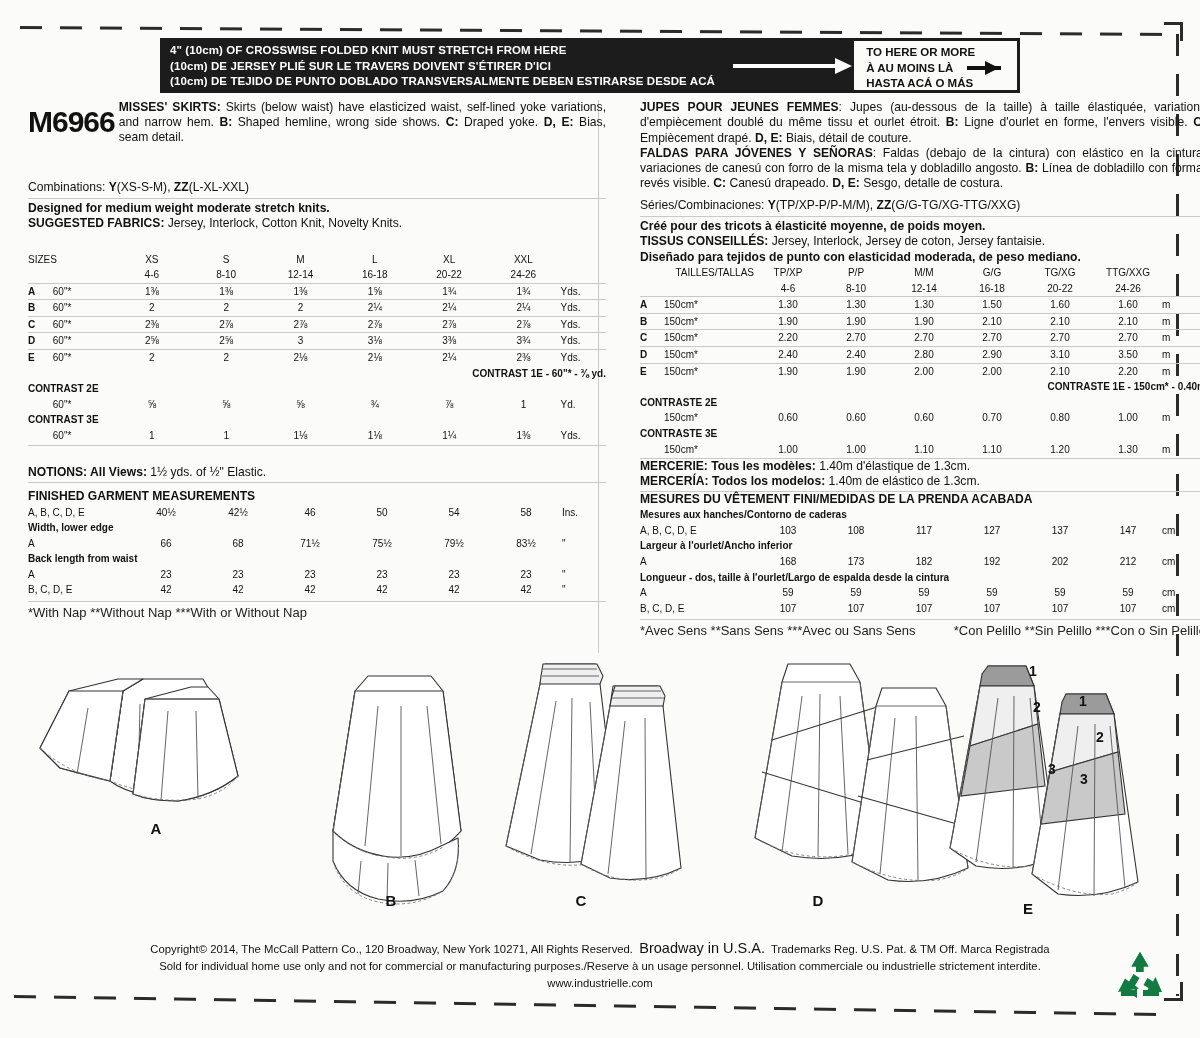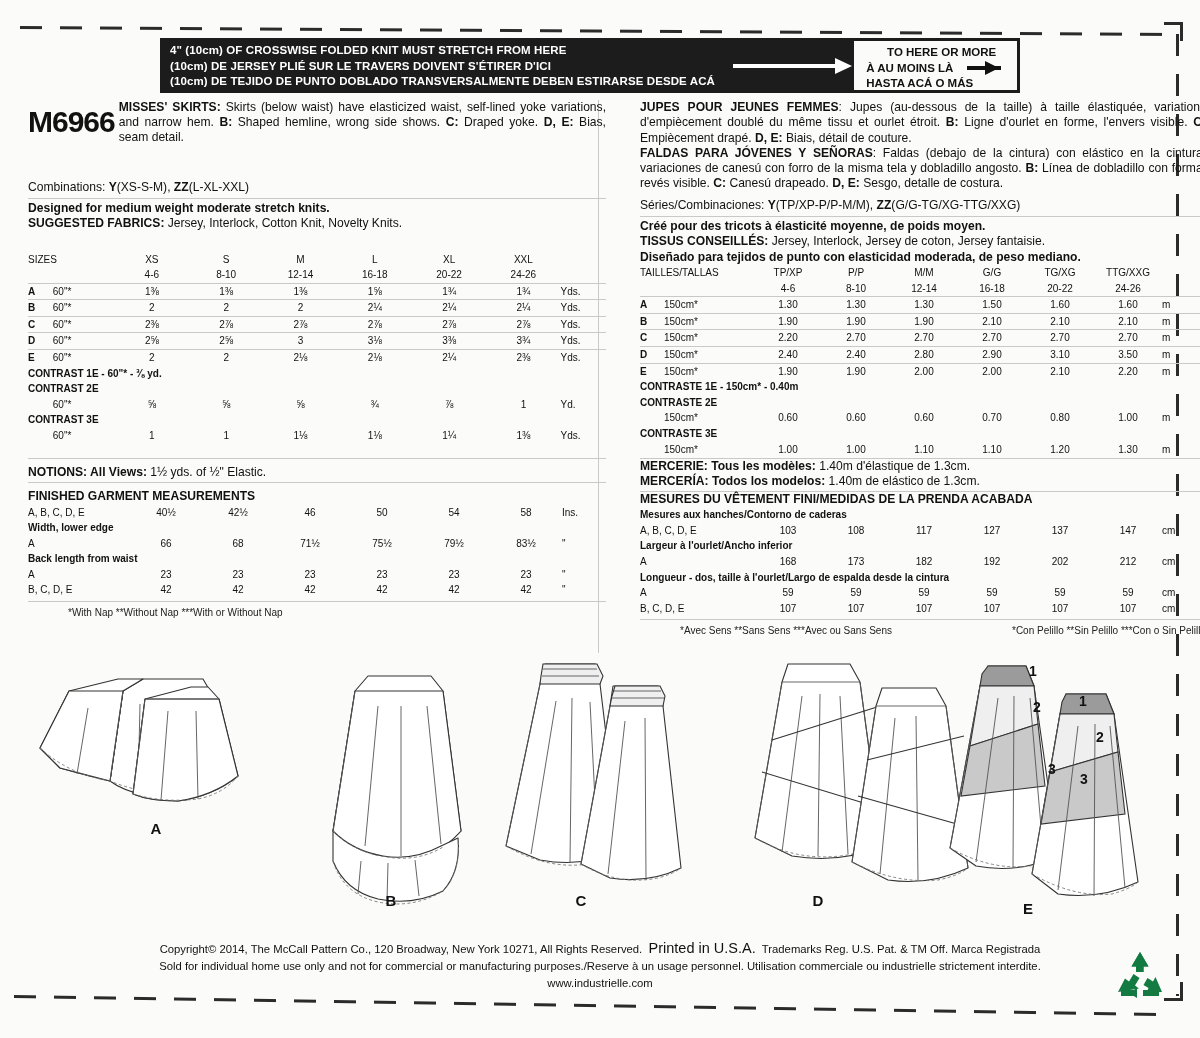--- a/index.html
+++ b/index.html
@@ -48,21 +48,21 @@
   .banner-arrow .head{
     position:absolute;left:112px;top:20px;width:0;height:0;
     border-top:8px solid transparent;border-bottom:8px solid transparent;border-left:17px solid #fff;}
   .banner-right{
     width:186px;background:#fbfbf9;color:#111;margin:3px 3px 3px 0;
     position:relative;
   }
   .banner-right div{
     font-size:11.5px;font-weight:bold;line-height:15.5px;padding-left:12px;white-space:nowrap;
   }
-  .banner-right .r1{padding-top:4px;text-align:center;}
+  .banner-right .r1{padding-top:4px;}
   .br-arrow .shaft{position:absolute;right:16px;top:25px;width:22px;height:3.5px;background:#111;}
   .br-arrow .head{position:absolute;right:6px;top:19.5px;width:0;height:0;
     border-top:7px solid transparent;border-bottom:7px solid transparent;border-left:14px solid #111;}
 
   
   .col{position:absolute;top:100px;}
   .col-l{left:28px;width:578px;}
   .col-r{left:640px;width:566px;}
   .vrule{position:absolute;left:598px;top:100px;width:1px;height:553px;background:#c9c9c9;}
 
@@ -86,26 +86,26 @@
   .rowline td{border-top:1px solid #c9c9c9;}
   .c-lab{width:24px;font-weight:bold;}
   .c-wid{width:60px;}
   .c-num{width:72px;text-align:center;}
   .c-num.r{width:68px;}
   .c-unit{width:44px;text-align:left;padding-left:12px;}
   .hdr td{font-weight:normal;}
   .hdr .c-num{text-align:center;}
   .bold{font-weight:bold;}
   .sub{padding-left:24px;}
-  .nowrap{white-space:nowrap;}
-
-  .notions{border-top:1px solid #c9c9c9;border-bottom:1px solid #c9c9c9;margin-top:14px;padding:6px 0 2px 0;}
+  .nowrap{white-space:nowrap;text-align:right;}
+
+  .notions{border-top:1px solid #c9c9c9;border-bottom:1px solid #c9c9c9;margin-top:1px;padding:19px 0 2px 0;}
 
   .fgm-title{font-weight:bold;font-size:12.1px;line-height:15.6px;}
-  .footnote{font-size:10px;line-height:13px;color:#222;padding-top:2px;margin-left:40px;}
+  .footnote{font-size:13px;line-height:13px;color:#222;padding-top:2px;}
   .footnote-row{display:flex;justify-content:space-between;text-align:center;}
 
   
   .ill{position:absolute;left:28px;top:656px;width:1145px;height:270px;}
 
   
   .footer{position:absolute;left:0;top:940px;width:1200px;text-align:center;}
   .footer .fl{font-size:11.3px;line-height:17px;}
   .footer .big{font-size:14.5px;}
   .recycle{position:absolute;left:1113px;top:950px;}
@@ -656,21 +656,21 @@
         <text x="148" y="86" font-family="Liberation Sans, sans-serif" font-size="14" font-weight="bold" fill="#111">2</text>
         <text x="132" y="128" font-family="Liberation Sans, sans-serif" font-size="14" font-weight="bold" fill="#111">3</text>
       </g>
       <text x="1000" y="258" text-anchor="middle" font-family="Liberation Sans, sans-serif" font-size="15" font-weight="bold" fill="#111">E</text>
     </svg>
   </div>
 
   <div class="footer">
     <div class="fl">
       <span>Copyright© 2014,  The McCall Pattern Co., 120 Broadway, New York 10271, All Rights Reserved.</span>&nbsp;
-      <span class="big">Printed in U.S.A.</span>&nbsp;
+      <span class="big">Broadway in U.S.A.</span>&nbsp;
       <span>Trademarks Reg. U.S. Pat. &amp; TM Off. Marca Registrada</span>
     </div>
     <div class="fl">Sold for individual home use only and not for commercial or manufacturing purposes./Reserve à un usage personnel. Utilisation commerciale ou industrielle strictement interdite.</div>
     <div class="fl">www.industrielle.com</div>
   </div>
 
   <div class="recycle">
     <svg width="54" height="52" viewBox="0 0 54 52">
       <g fill="#137a41">
         <path d="M27,2 L35.5,16.5 L30.5,16.5 L30.5,22 L23,22 L23,16.5 L18.5,16.5 Z"></path>

